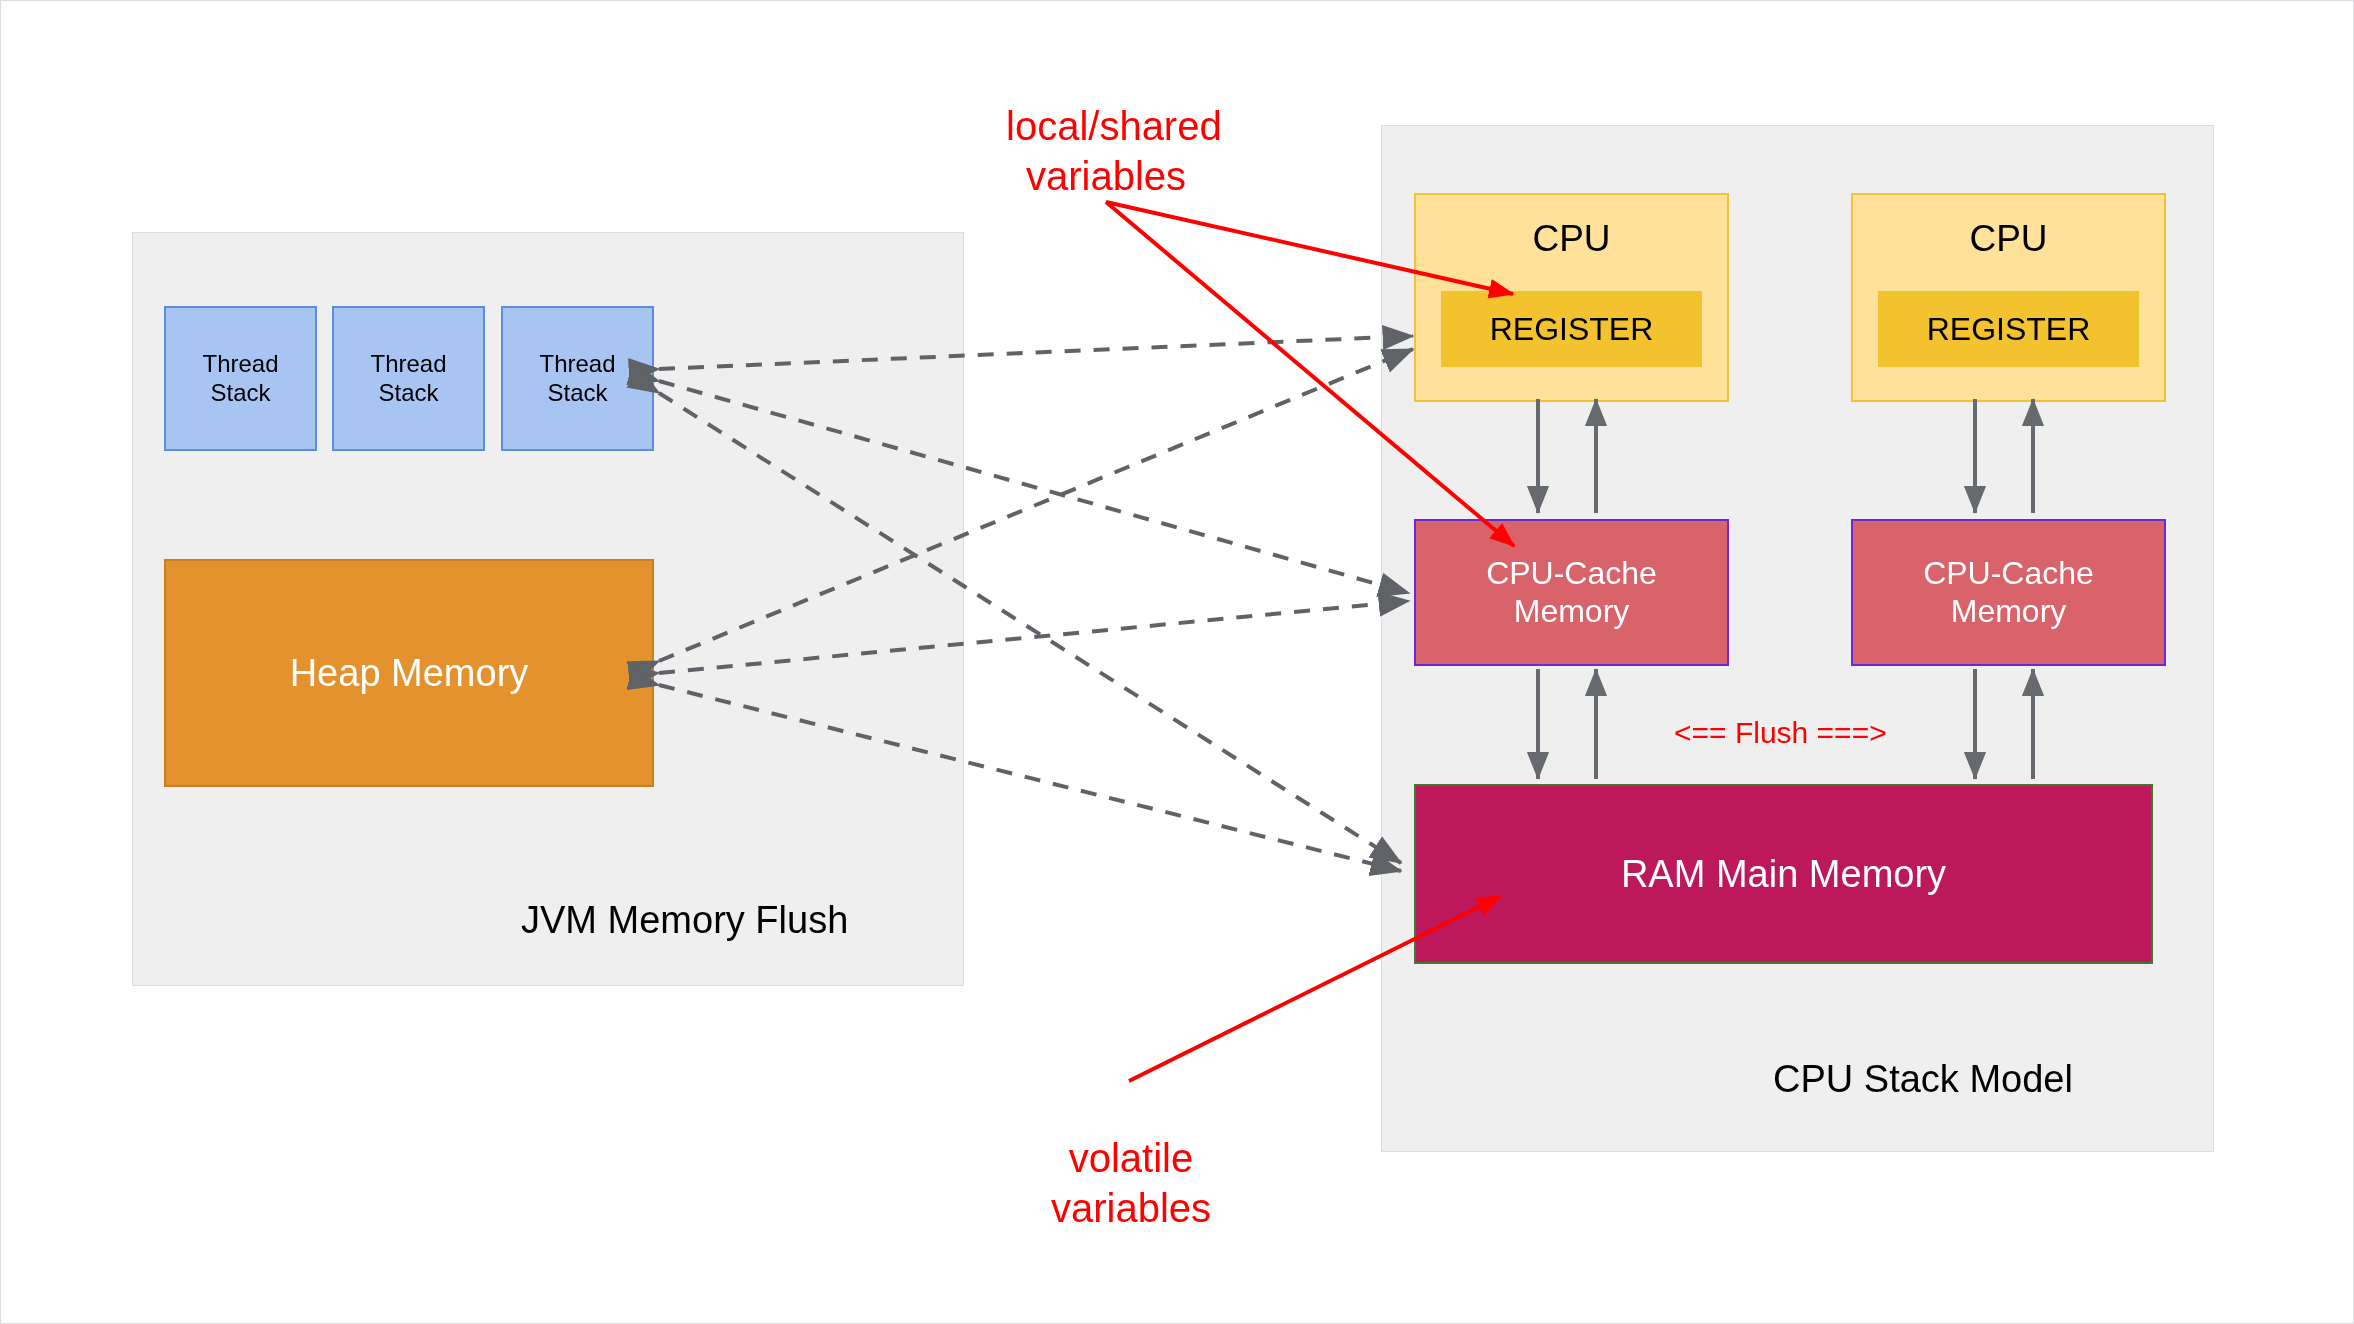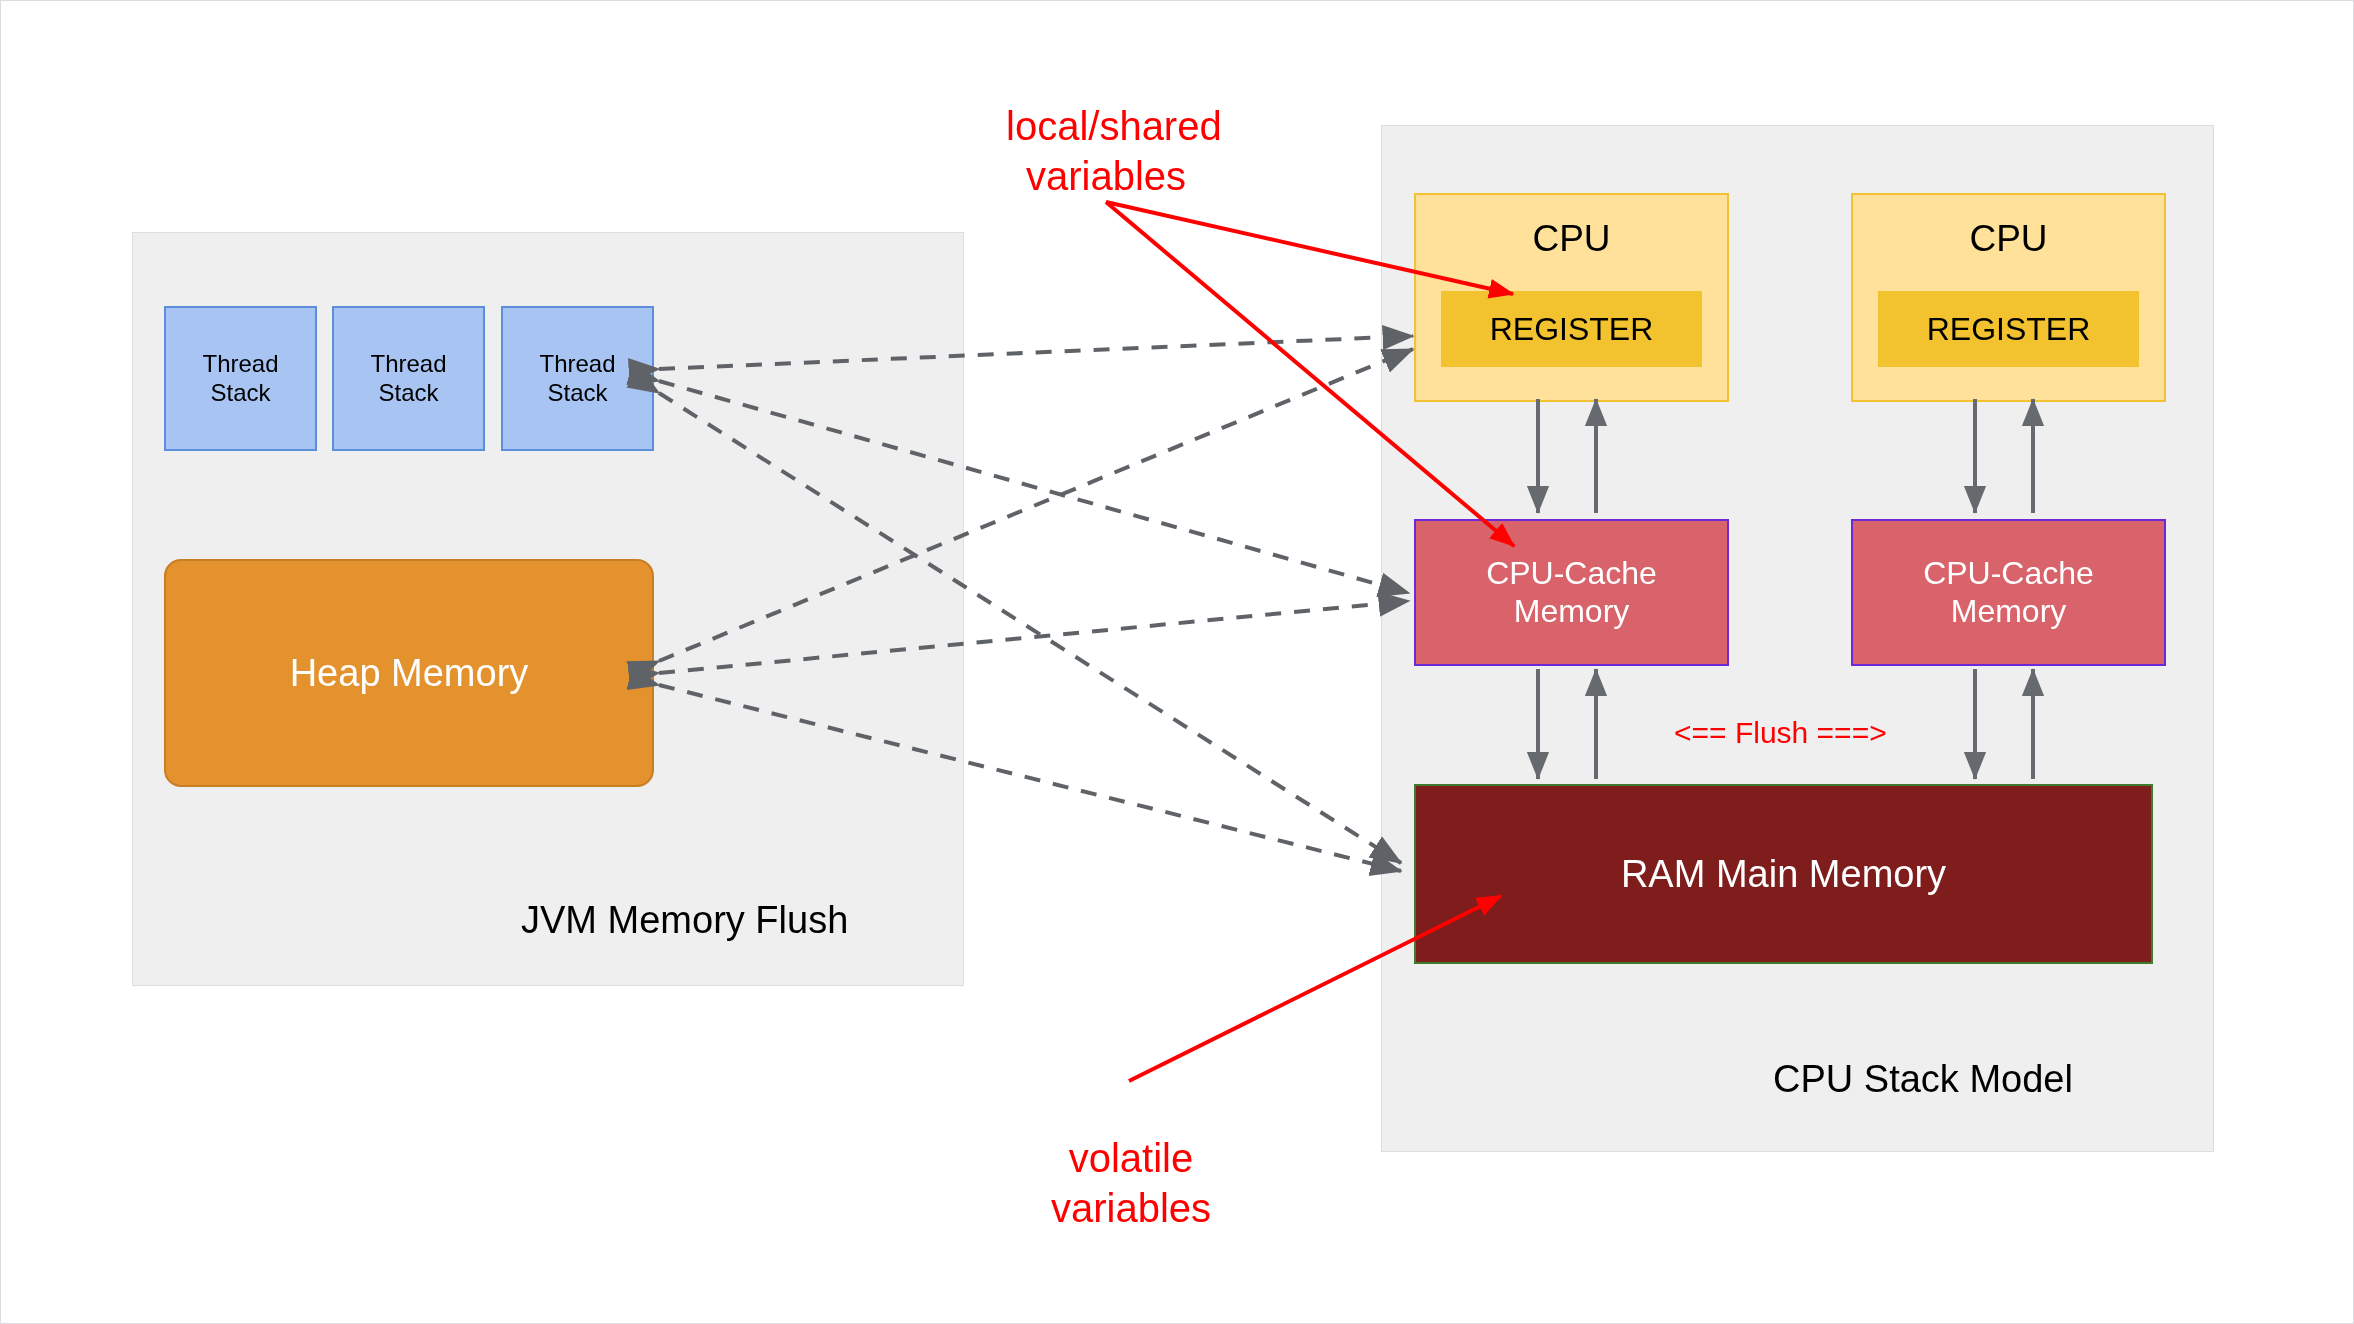--- a/index.html
+++ b/index.html
@@ -80,21 +80,21 @@
     z-index: 3;
     box-sizing: border-box;
   }
   .cache {
     background: #d9636a;
     border: 2px solid #6d28d9;
     color: #ffffff;
     font-size: 32px;
   }
   .ram {
-    background: #7f1d1d;
+    background: #be185d;
     border: 2px solid #3f7a2e;
     color: #ffffff;
     font-size: 38px;
   }
   .annotation {
     position: absolute;
     color: #ff0000;
     font-size: 40px;
     text-align: center;
     white-space: pre-line;
@@ -113,21 +113,21 @@
 <body>
 
 <div id="canvas">
 
   <div class="panel" style="left:131px; top:231px; width:832px; height:754px;"></div>
 
   <div class="node thread-stack" style="left:163px; top:305px; width:153px; height:145px;">Thread<br>Stack</div>
   <div class="node thread-stack" style="left:331px; top:305px; width:153px; height:145px;">Thread<br>Stack</div>
   <div class="node thread-stack" style="left:500px; top:305px; width:153px; height:145px;">Thread<br>Stack</div>
 
-  <div class="node heap" style="left:163px; top:558px; width:490px; height:228px;border-radius:17px;">Heap Memory</div>
+  <div class="node heap" style="left:163px; top:558px; width:490px; height:228px;">Heap Memory</div>
 
   <div class="panel-caption" style="left:520px; top:898px;">JVM Memory Flush</div>
 
   <div class="panel" style="left:1380px; top:124px; width:833px; height:1027px;"></div>
 
   <div class="node cpu" style="left:1413px; top:192px; width:315px; height:209px;">CPU</div>
   <div class="register" style="left:1440px; top:290px; width:261px; height:76px;">REGISTER</div>
 
   <div class="node cpu" style="left:1850px; top:192px; width:315px; height:209px;">CPU</div>
   <div class="register" style="left:1877px; top:290px; width:261px; height:76px;">REGISTER</div>

